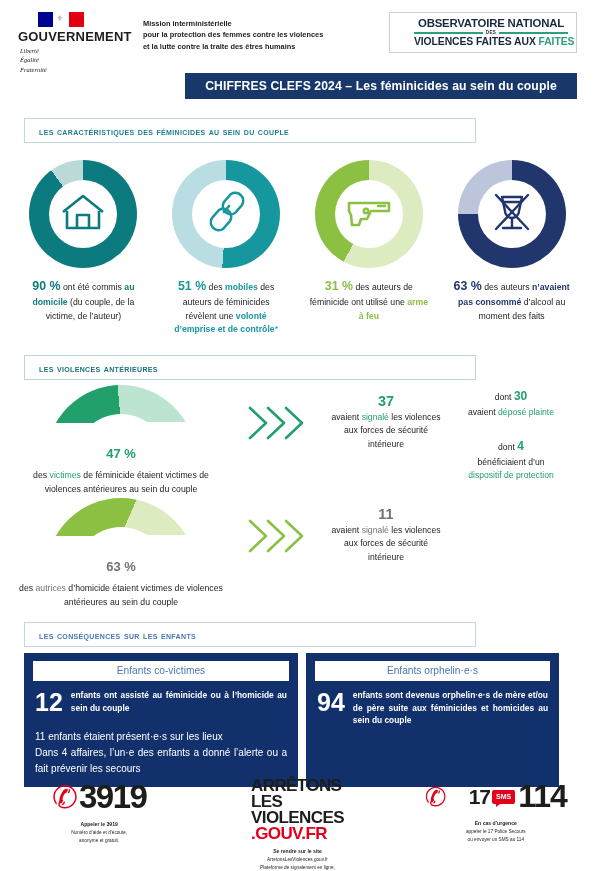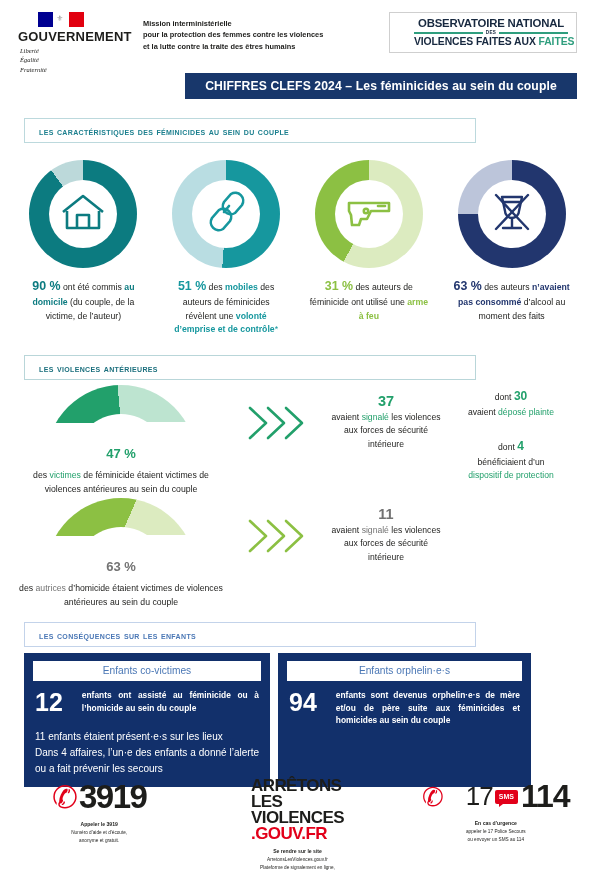--- a/index.html
+++ b/index.html
@@ -103,43 +103,43 @@
   .ant-col-3 { width: 120px; text-align: center; padding-top: 8px; }
   .ant-col-4 { width: 130px; text-align: center; padding-top: 2px; }
   .ant-cap { font-size: 8.7px; line-height: 1.6; text-align: center; padding: 6px 4px 0 4px; }
   .bignum { font-size: 14.5px; font-weight: bold; display: block; margin-bottom: 2px; }
   .sub { font-size: 8.6px; line-height: 1.55; }
   .sub .n { font-size: 12px; font-weight: bold; }
 
   
   .kids { position: absolute; left: 24px; top: 653px; width: 551px; display: flex; gap: 8px; }
   .kid-box { background: #12306b; padding: 8px 9px 10px 9px; }
-  .kid-box.left { width: 246px; }
+  .kid-box.left { width: 274px; }
   .kid-box.right { width: 253px; }
   .kid-title {
     background: #ffffff; color: #4a77b5; text-align: center;
     font-size: 10.2px; padding: 4px 0 5px 0; margin-bottom: 8px;
   }
-  .kid-body { display: flex; align-items: flex-start; gap: 19px; padding: 0 2px; }
+  .kid-body { display: flex; align-items: flex-start; gap: 8px; padding: 0 2px; }
   .kid-num { color: #ffffff; font-size: 25px; font-weight: bold; line-height: 1; padding-top: 1px; }
   .kid-text { color: #ffffff; font-size: 8.4px; line-height: 1.5; font-weight: bold; text-align: justify; flex: 1; }
   .kid-notes { color: #ffffff; font-size: 10px; line-height: 1.6; margin-top: 14px; padding: 0 2px; text-align: justify; }
 
   
   .footer { position: absolute; left: 0; top: 778px; width: 595px; height: 82px; display: flex; }
   .f-cell { flex: 1; text-align: center; }
   .f3919 { display: flex; align-items: center; justify-content: center; gap: 1px; }
   .phone-ico { color: #e2001a; font-size: 31px; line-height: 1; }
   .num-3919 { font-size: 33px; font-weight: bold; letter-spacing: -1.5px; color: #1d1d1b; }
   .f-small { font-size: 4.7px; line-height: 1.7; color: #1d1d1b; margin-top: 4px; }
   .f-small b { font-size: 5.1px; }
   .arretons { font-size: 17px; font-weight: bold; line-height: .95; letter-spacing: -.6px; text-align: left; display: inline-block; }
   .arretons .dot { color: #e2001a; }
   .f17 { display: flex; align-items: center; justify-content: center; gap: 2px; }
-  .num-17 { font-size: 26px; font-weight: normal; letter-spacing: -1px; margin-left: 20px; }
+  .num-17 { font-size: 21px; font-weight: bold; letter-spacing: -1px; margin-left: 20px; }
   .sms-badge {
     background: #e2001a; color: #fff; font-size: 7px; font-weight: bold;
     padding: 3px 4px 4px 4px; border-radius: 2px; position: relative; margin-right: 1px;
   }
   .sms-badge::after {
     content: ""; position: absolute; left: 4px; bottom: -3px;
     border-left: 4px solid #e2001a; border-bottom: 3px solid transparent; border-top: 0;
   }
   .num-114 { font-size: 32px; font-weight: bold; letter-spacing: -1px; }
 </style>

